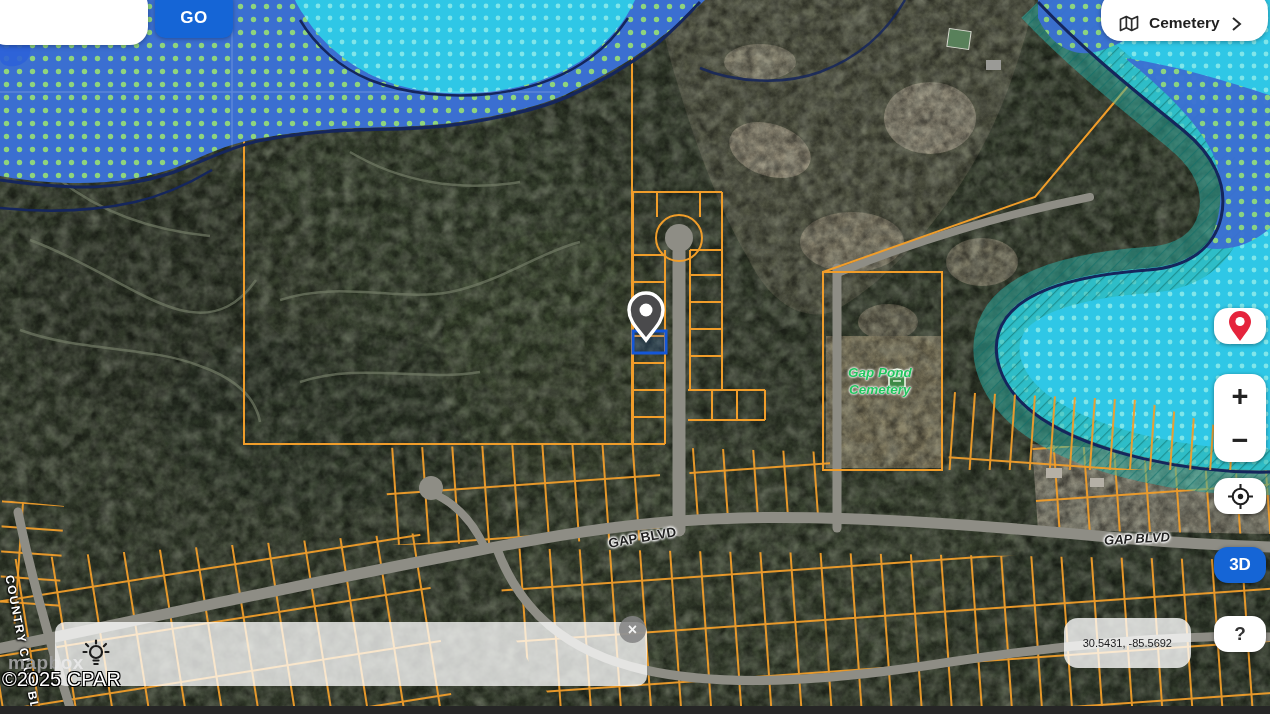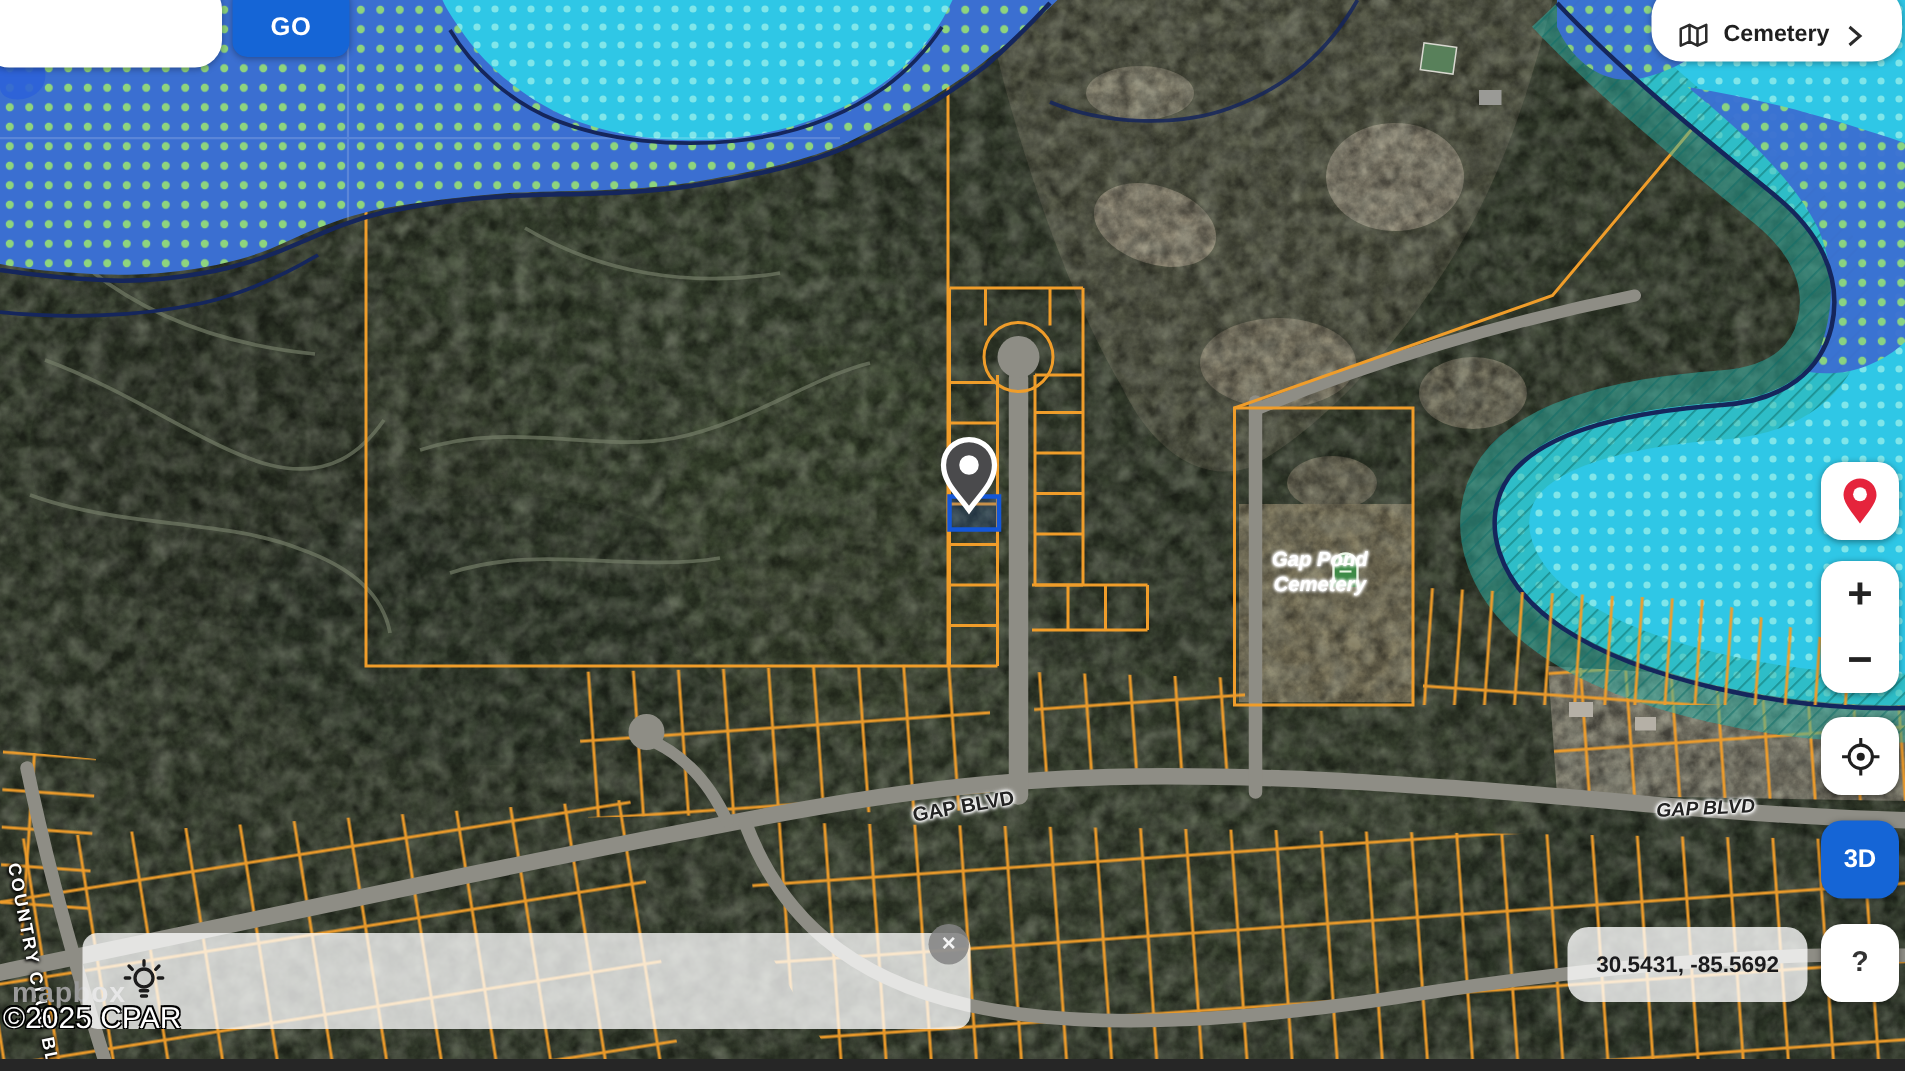--- a/index.html
+++ b/index.html
@@ -30,32 +30,32 @@
     background:#fff; border-radius:20px; z-index:30; cursor:pointer;
     display:flex; align-items:flex-end; padding:0 14px 9px 18px; gap:10px;
     box-shadow:0 1px 5px rgba(0,0,0,.35);
   }
   .basemap-btn .label { font-weight:bold; font-size:15.5px; color:#1f1f1f; }
   .ctl {
     position:absolute; right:4px; width:52px; background:#fff; border-radius:14px;
     box-shadow:0 1px 4px rgba(0,0,0,.4); display:flex; align-items:center; justify-content:center;
     cursor:pointer; z-index:30;
   }
-  .ctl.square { height:52px; }
+  .ctl.square { height:36px; }
   .zoom-panel { position:absolute; right:4px; top:374px; width:52px; height:88px; background:#fff;
     border-radius:14px; box-shadow:0 1px 4px rgba(0,0,0,.4); display:flex; flex-direction:column;
     z-index:30; }
   .zoom-panel .zbtn { flex:1; display:flex; align-items:center; justify-content:center;
     font-size:29px; font-weight:bold; color:#222; cursor:pointer; line-height:1; }
   .threed-btn { background:#1565d6; color:#fff; font-weight:bold; font-size:17px; }
   .help-btn { color:#333; font-weight:bold; font-size:19px; }
   .coords-pill {
-    position:absolute; right:65px; top:618px; height:50px; padding:0 19px;
+    position:absolute; right:79px; top:618px; height:50px; padding:0 19px;
     background:rgba(255,255,255,.78); border-radius:14px; z-index:25;
-    display:flex; align-items:center; font-weight:bold; font-size:15px; color:#1b1b1d;
+    display:flex; align-items:center; font-weight:normal; font-size:11px; color:#1b1b1d;
   }
   .tip-banner {
     position:absolute; left:55px; top:622px; width:592px; height:64px;
     background:rgba(255,255,255,.76); border-radius:10px; z-index:20;
     display:flex; align-items:center; padding-left:26px; gap:15px;
   }
   .tip-banner .tip-text { font-weight:bold; font-size:18px; color:#161616; }
   .tip-close {
     position:absolute; left:564px; top:-6px; width:27px; height:27px; border-radius:50%;
     background:rgba(130,130,130,.85); color:#f4f4f4; font-size:16px; font-weight:bold;
@@ -70,21 +70,21 @@
   .bottom-strip { position:absolute; left:0; top:706px; width:100%; height:8px;
     background:#262626; z-index:28; }
 
   
   .map-label { position:absolute; font-weight:bold; white-space:nowrap; z-index:10; pointer-events:none; }
   .halo-dark { color:#222; text-shadow:0 0 2px #fff,0 0 2px #fff,0 0 3px #fff,0 0 3px #fff,0 0 4px #fff; }
   .halo-light { color:#fff; text-shadow:0 0 2px #000,0 0 3px #000,1px 1px 2px #000; }
   .lbl-gap-main { left:608px; top:530px; font-size:13.5px; transform:rotate(-10deg); }
   .lbl-gap-east { left:1104px; top:531px; font-size:13px; font-style:italic; transform:rotate(-3deg); }
   .lbl-cemetery { left:848px; top:365px; text-align:center; font-style:italic; font-size:13.5px;
-    color:#ffffff; text-shadow:0 0 2px #fff,0 0 2px #fff,0 0 3px #fff; line-height:1.25; }
+    color:#22c55e; text-shadow:0 0 2px #fff,0 0 2px #fff,0 0 3px #fff; line-height:1.25; }
   .lbl-country { left:16px; top:574px; font-size:12px; letter-spacing:1.5px;
     transform:rotate(79deg); transform-origin:0 0; }
 </style>
 </head>
 <body>
 
 <div id="app">
 
   <svg id="map-svg" viewBox="0 0 1270 714">
     <defs>

